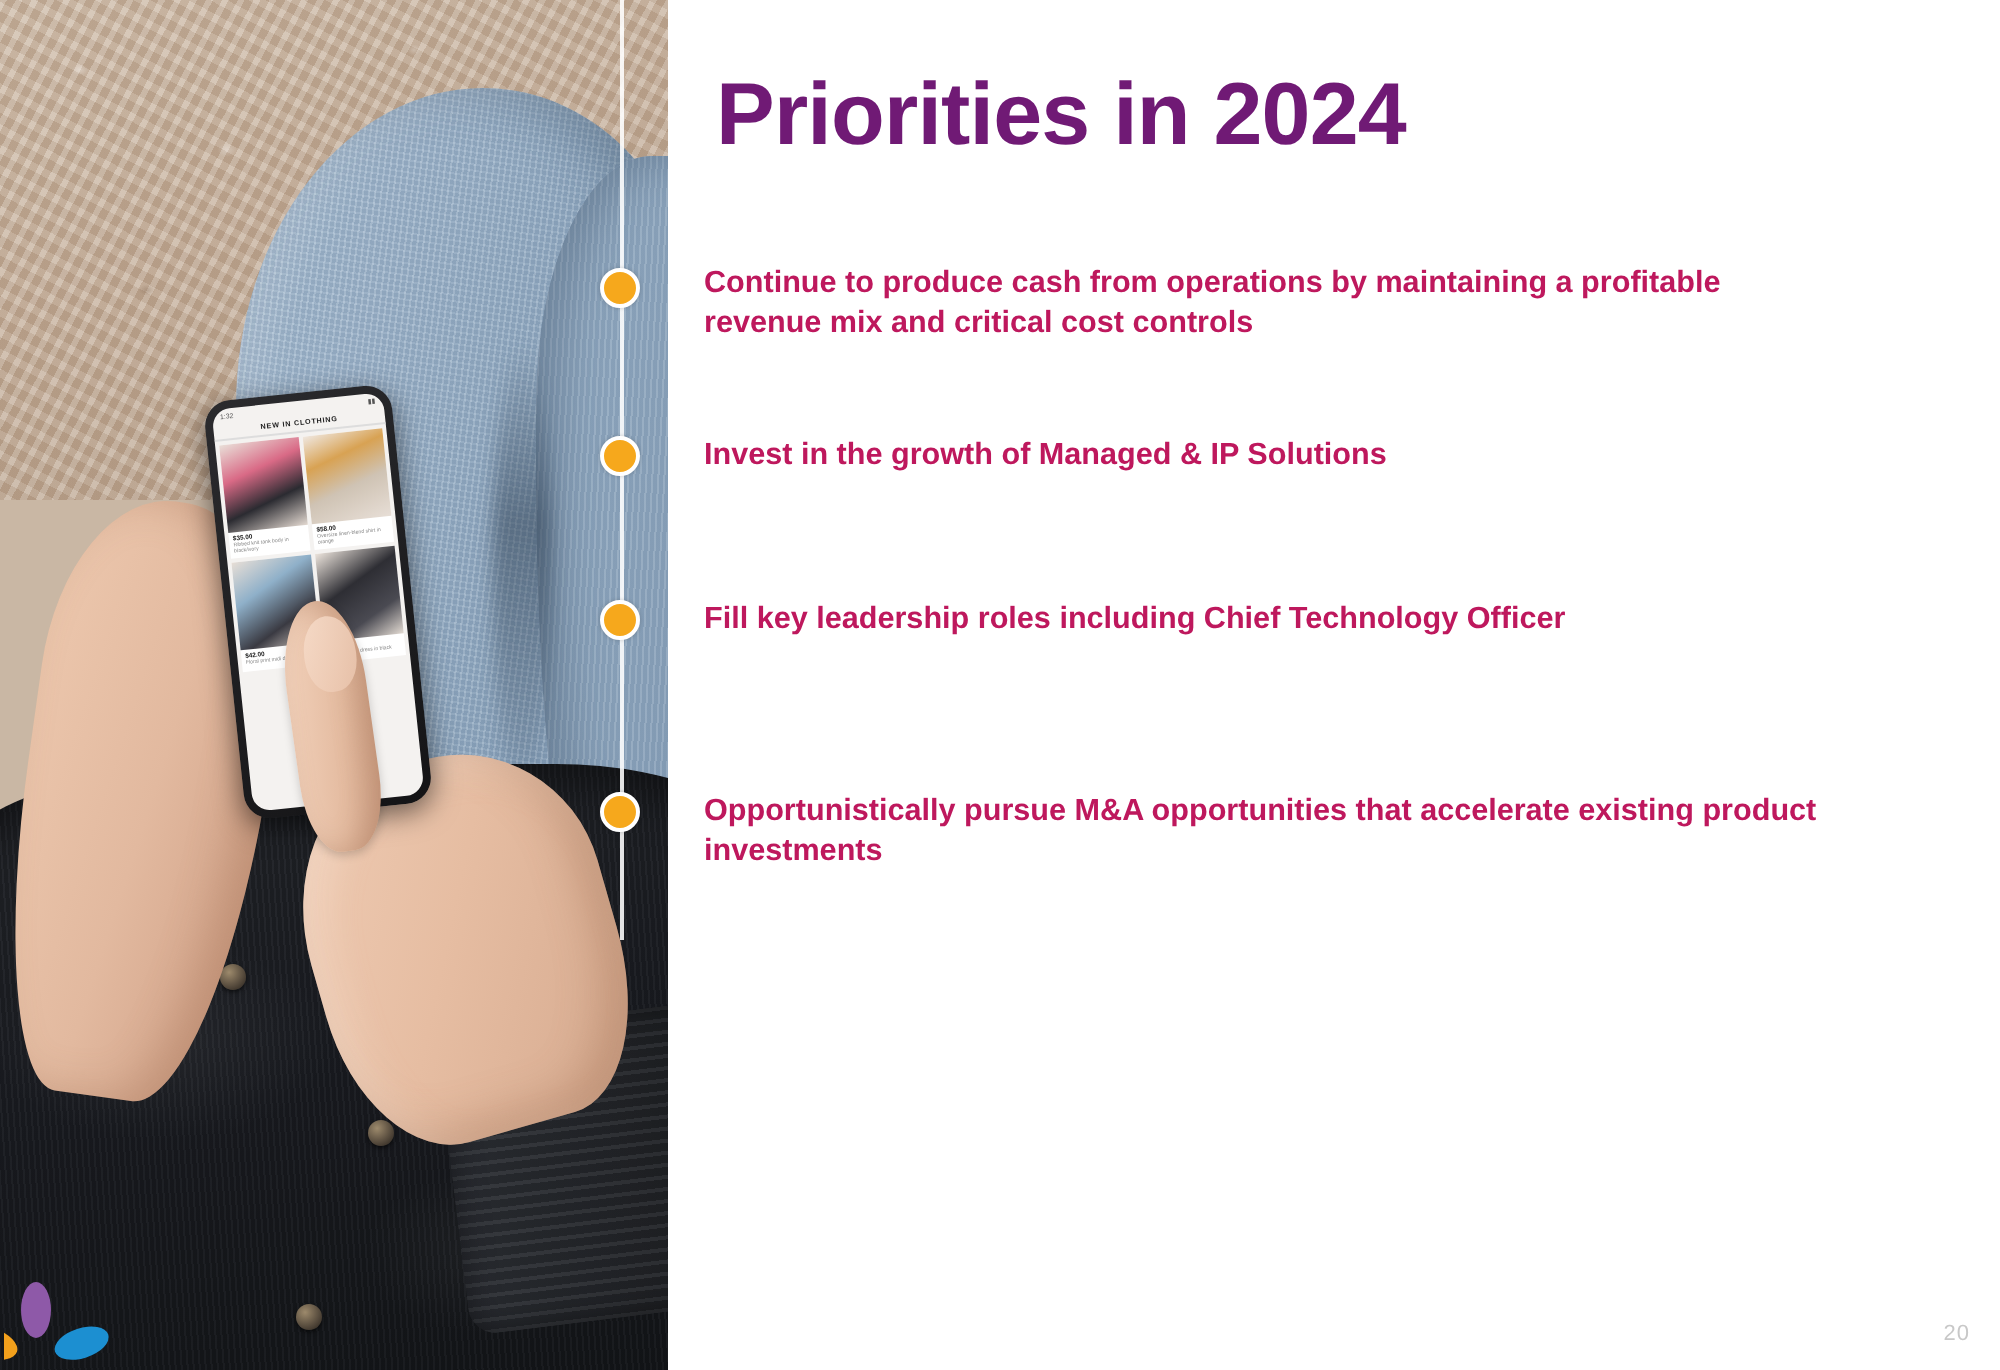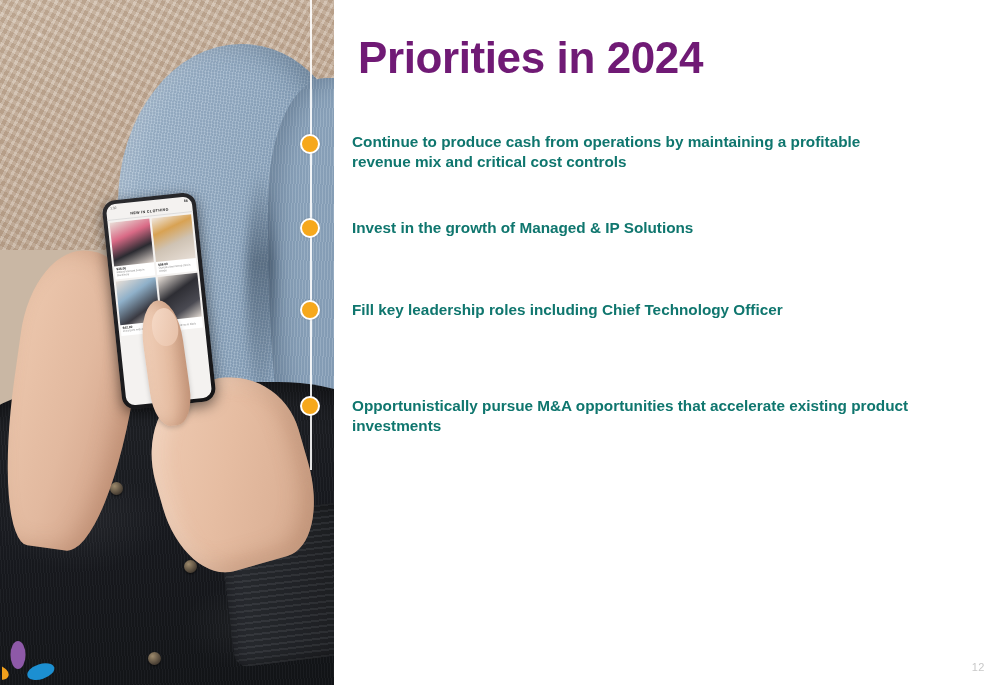--- a/index.html
+++ b/index.html
@@ -254,21 +254,21 @@
     color: #701a75;
     letter-spacing: -.4px;
     line-height: 1;
     white-space: nowrap;
   }
   .bullet-text {
     position: absolute;
     left: 2px;
     font-size: 15.3px;
     font-weight: bold;
-    color: #0f766e;
+    color: #be185d;
     line-height: 1.32;
     max-width: 560px;
   }
 
   
   .logo {
     position: absolute;
     left: 2px;
     bottom: 0px;
     width: 58px;
@@ -362,15 +362,15 @@
 
   <div class="content">
     <div class="slide-title">Priorities in 2024</div>
 
     <div class="bullet-text" style="top:132px;">Continue to produce cash from operations by maintaining a profitable revenue mix and critical cost controls</div>
     <div class="bullet-text" style="top:218px;">Invest in the growth of Managed &amp; IP Solutions</div>
     <div class="bullet-text" style="top:300px;">Fill key leadership roles including Chief Technology Officer</div>
     <div class="bullet-text" style="top:396px; max-width:580px;">Opportunistically pursue M&amp;A opportunities that accelerate existing product investments</div>
   </div>
 
-  <div class="page-number">12</div>
+  <div class="page-number">20</div>
 
 </div>
 
 </body></html>

